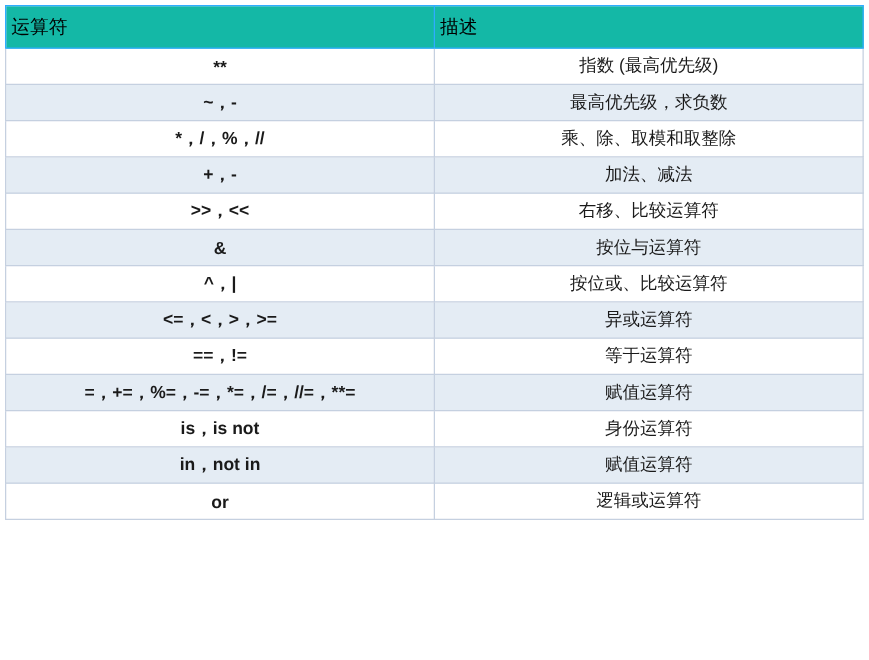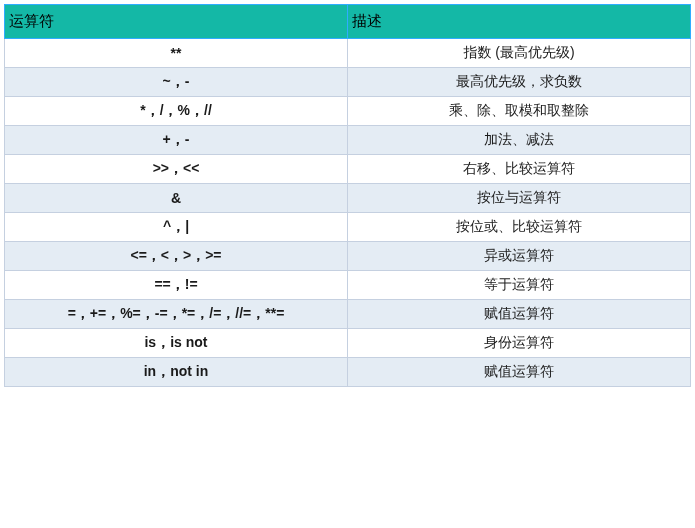--- a/index.html
+++ b/index.html
@@ -100,14 +100,18 @@
       <td>赋值运算符</td>
     </tr>
     <tr class="odd">
       <td class="op">is，is not</td>
       <td>身份运算符</td>
     </tr>
     <tr class="even">
       <td class="op">in，not in</td>
       <td>赋值运算符</td>
     </tr>
+    <tr class="odd">
+      <td class="op">or</td>
+      <td>逻辑或运算符</td>
+    </tr>
   </tbody>
 </table>
 
 </body></html>

